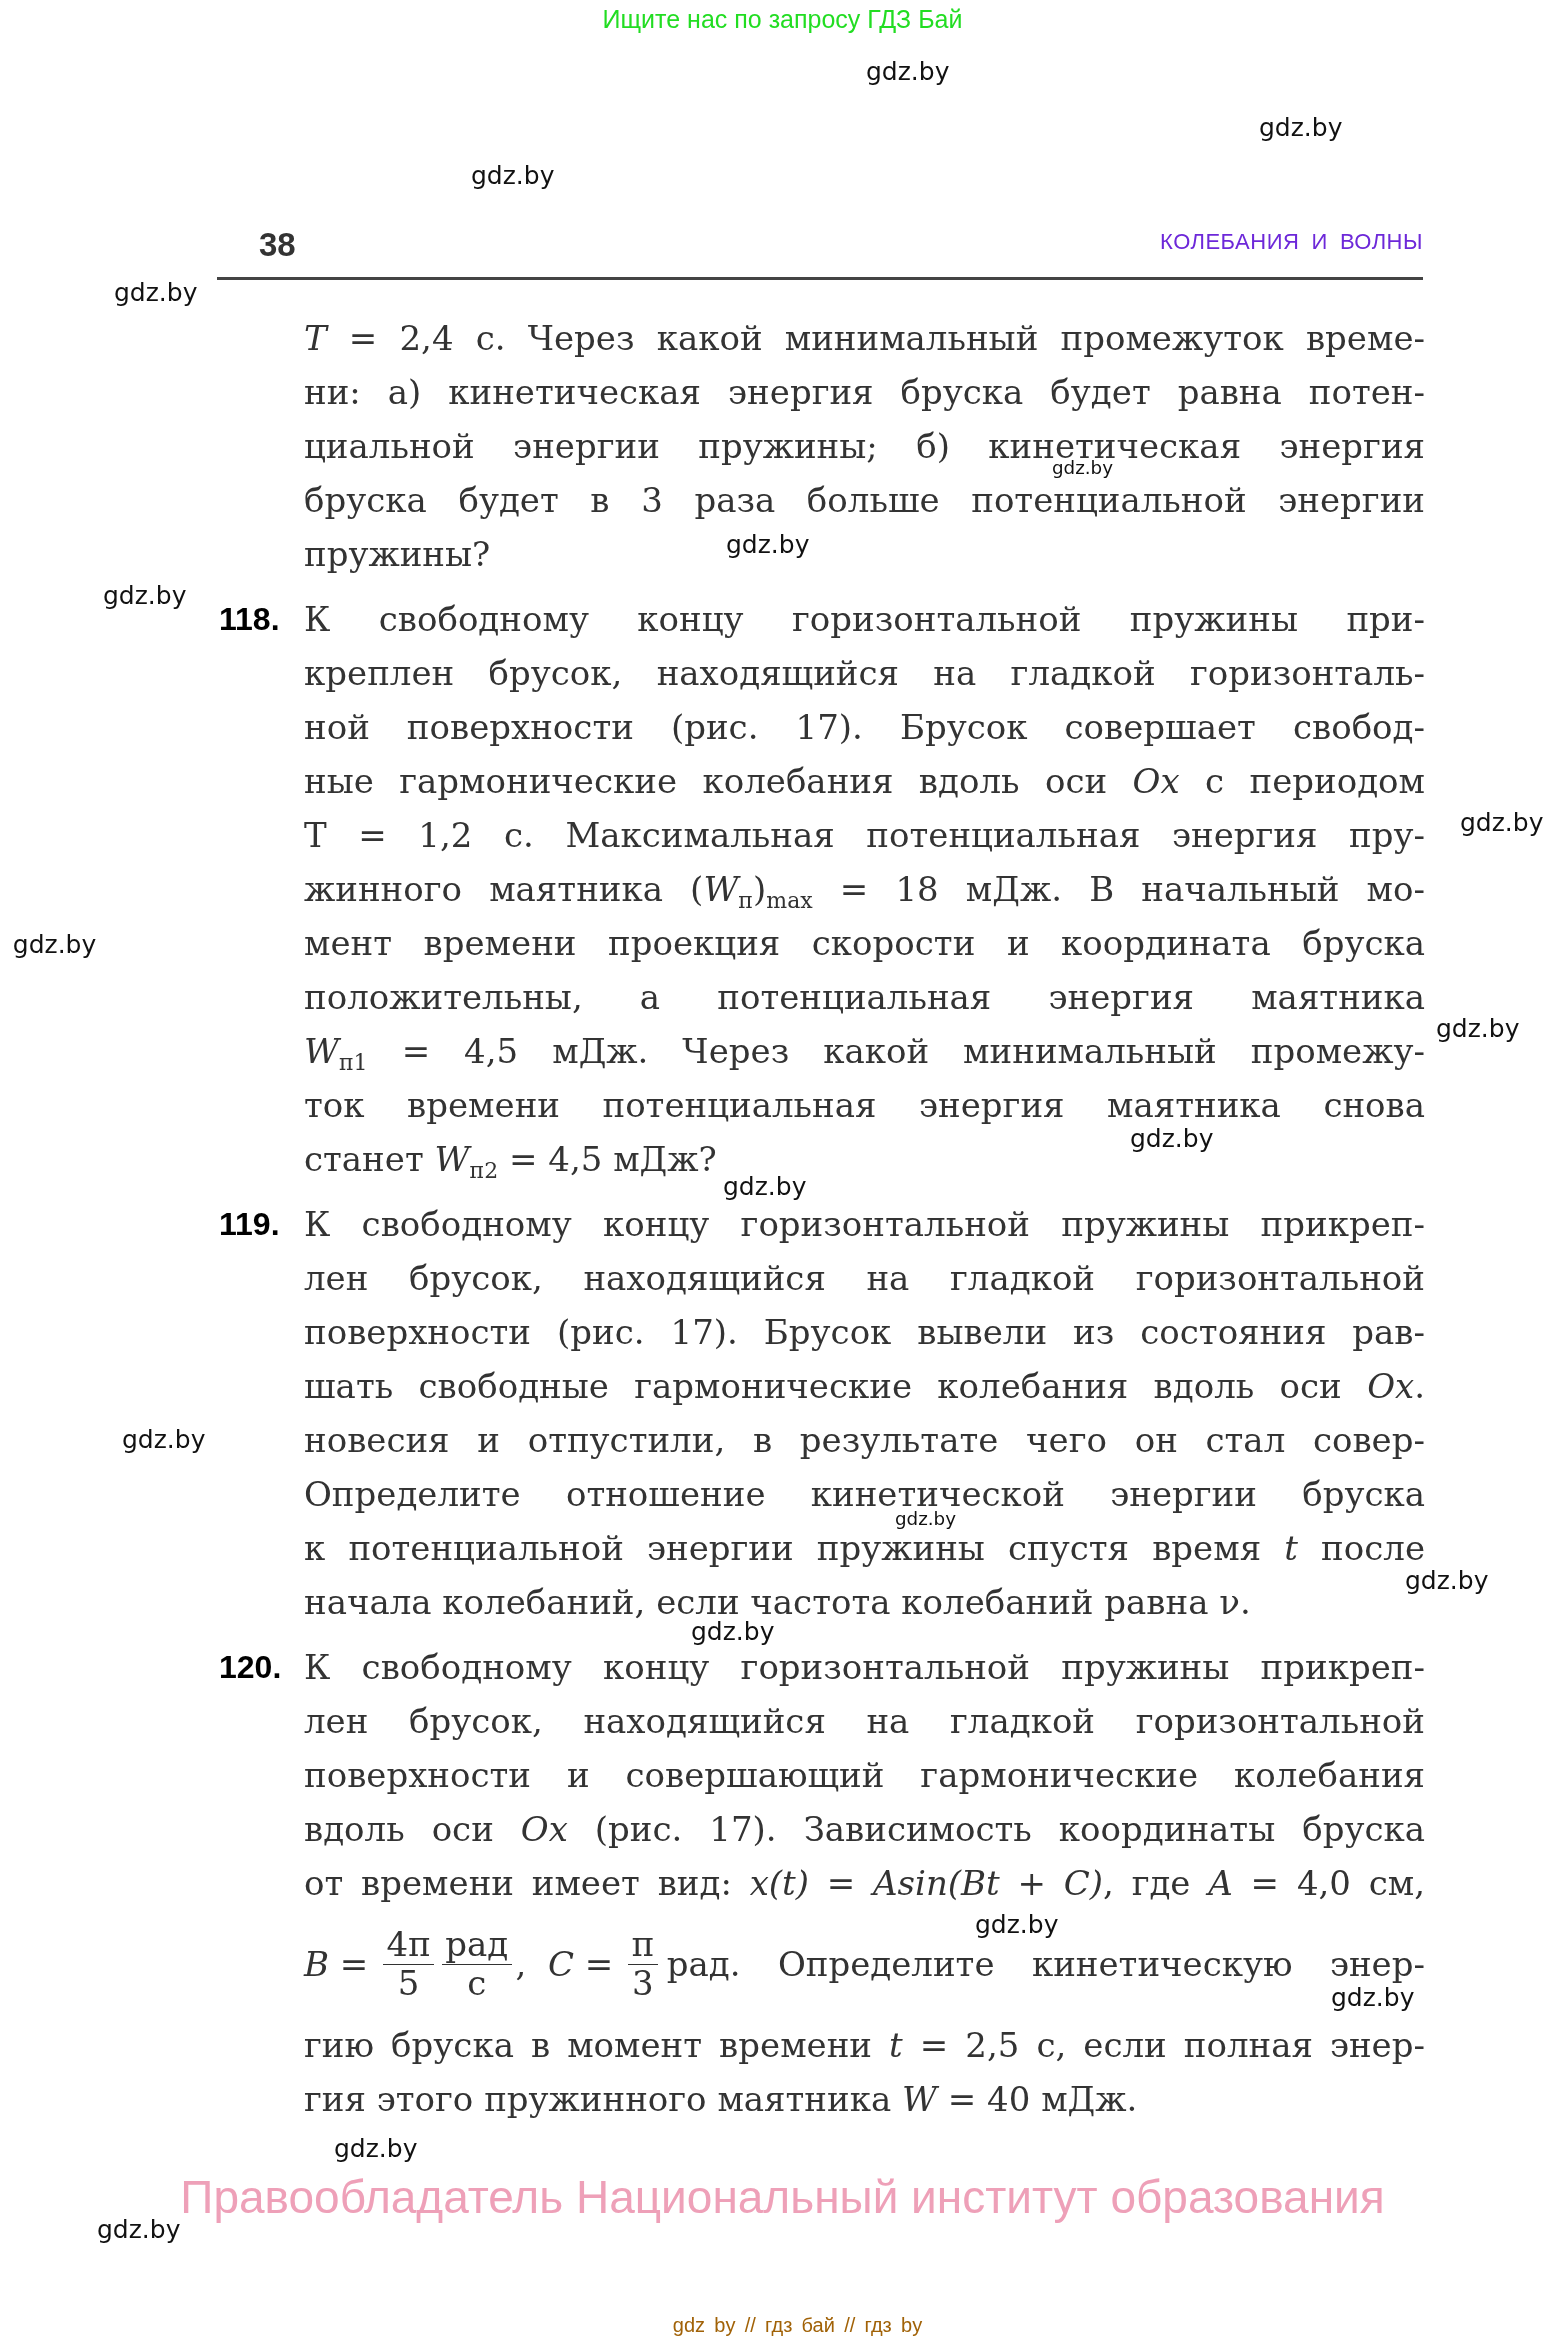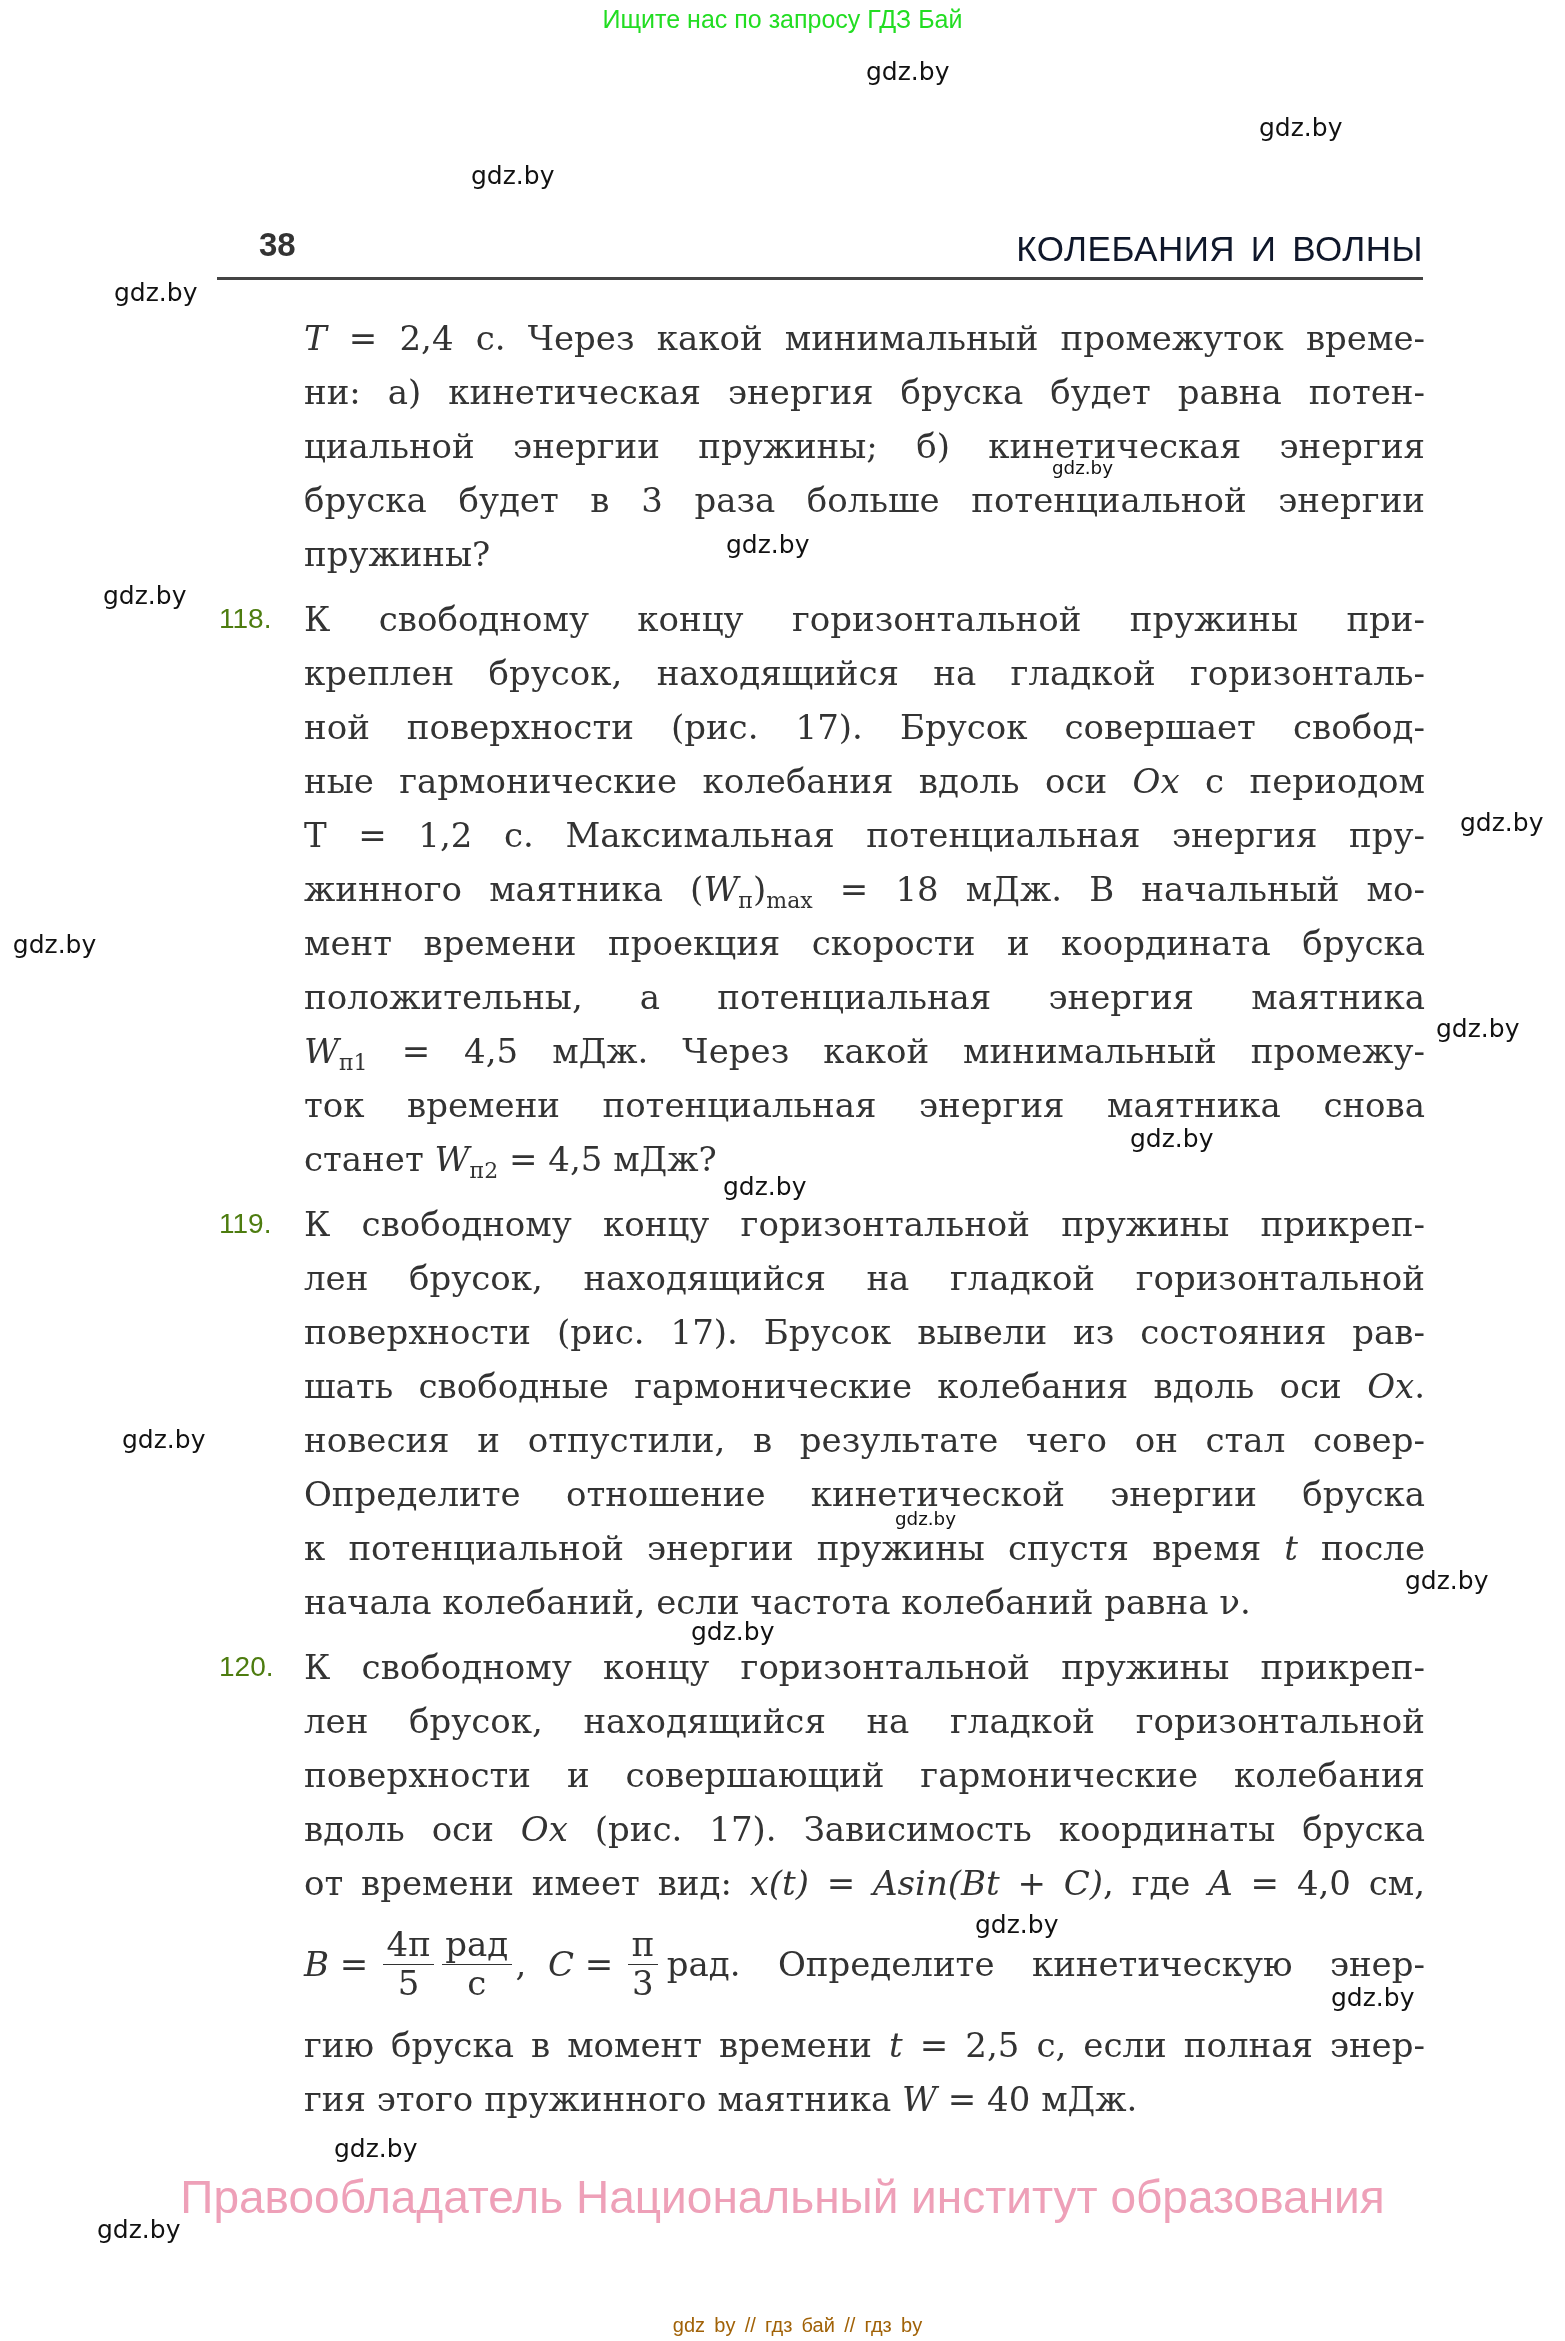--- a/index.html
+++ b/index.html
@@ -2,26 +2,26 @@
 <html style="font-size:14.6px"><head>
 <meta charset="utf-8">
 <style>
   html, body { margin: 0; padding: 0; background: #ffffff; }
   body { width: 1565px; height: 2342px; position: relative; overflow: hidden; }
   .abs { position: absolute; white-space: nowrap; }
   .banner { left: 0; width: 1565px; top: 4.6px; text-align: center; font-family: "Liberation Sans", sans-serif; font-size: 25px; color: #22dd22; }
   .wm { font-family: "DejaVu Sans", sans-serif; font-size: 25px; color: #111; }
   .wm.small { font-size: 18.3px; }
   .page-num { left: 259px; top: 226px; font-family: "Liberation Sans", sans-serif; font-weight: bold; font-size: 33px; color: #333; }
-  .running-head { right: 142px; top: 229px; font-family: "Liberation Sans", sans-serif; font-size: 35px; color: #0f172a; letter-spacing: 0.5px; word-spacing: 5.5px; }
+  .running-head { right: 142px; top: 229px; font-family: "Liberation Sans", sans-serif; font-size: 22px; color: #6d28d9; letter-spacing: 0.5px; word-spacing: 5.5px; }
   .rule { left: 217px; top: 277px; width: 1206px; height: 2.7px; background: #444; }
   .body-text { left: 304px; width: 1121px; font-family: "DejaVu Serif", serif; font-size: 34px; color: #333; line-height: 54px; }
   .line { display: block; text-align: justify; text-align-last: justify; height: 54px; white-space: nowrap; overflow: visible; }
   .line.last { text-align-last: left; }
-  .pnum { position: absolute; left: -85px; font-family: "Liberation Sans", sans-serif; font-weight: normal; font-size: 28px; color: #4d7c0f; }
+  .pnum { position: absolute; left: -85px; font-family: "Liberation Sans", sans-serif; font-weight: bold; font-size: 32px; color: #000000; }
   i, .it { font-style: italic; }
   sub { font-size: 22px; vertical-align: -7.3px; line-height: 0; font-style: normal; }
   .frac { display: inline-block; vertical-align: middle; text-align: center; margin: 0 3.7px; line-height: 1.1; }
   .frac .num { display: block; border-bottom: 1.8px solid #333; padding: 0 3.7px; }
   .frac .den { display: block; padding: 0 3.7px; }
   .formula-line { height: 108px; display: flex; align-items: center; white-space: nowrap; gap: 0; }
   .copyright { left: 0; width: 1565px; text-align: center; top: 2170px; font-family: "Liberation Sans", sans-serif; font-size: 46px; color: #eea0b8; }
   .footer { left: 15px; width: 1565px; text-align: center; top: 2314px; font-family: "Liberation Sans", sans-serif; font-size: 20px; color: #a16207; word-spacing: 3.7px; }
 </style>
 </head>

